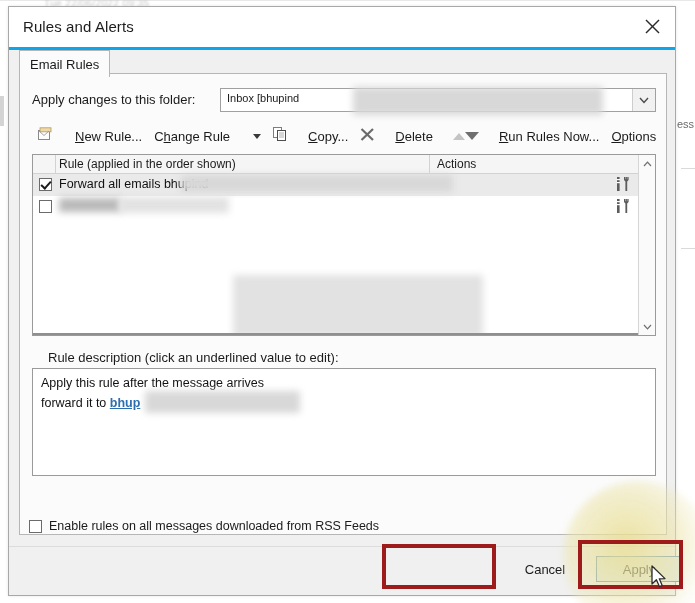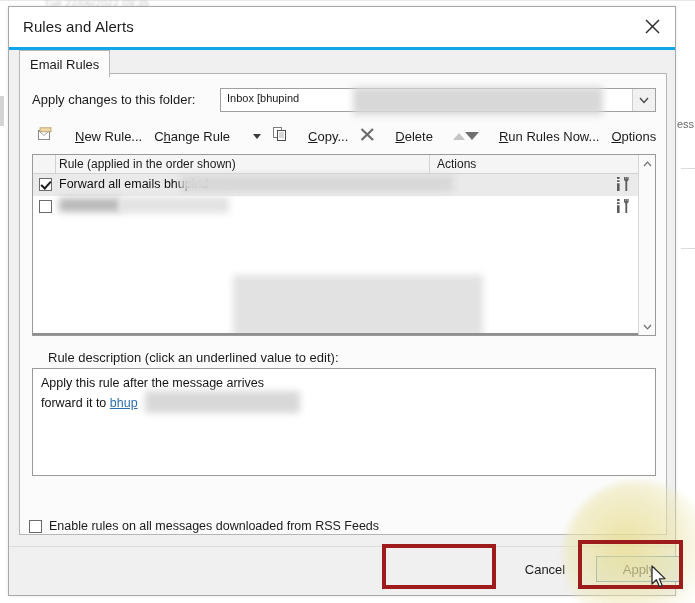--- a/index.html
+++ b/index.html
@@ -435,20 +435,21 @@
     left: 8px;
     font-size: 12.5px;
     color: #111;
     white-space: nowrap;
   }
   .desc-line.l1 { top: 7px; }
   .desc-line.l2 { top: 27px; }
   .desc-link {
     color: #2c6fb0;
     text-decoration: underline;
+    font-weight: bold;
   }
 
   
   .rss-row {
     position: absolute;
     left: 20px;
     top: 512px;
     display: flex;
     align-items: center;
     gap: 7px;

